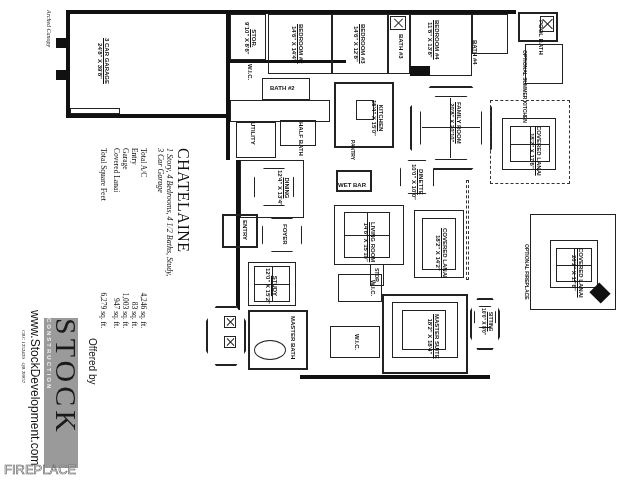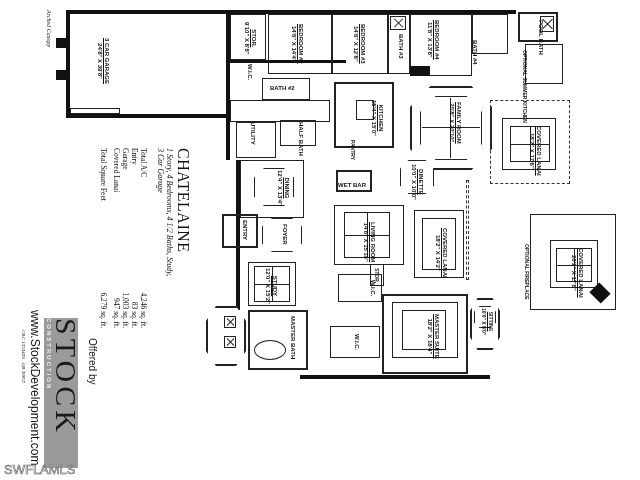--- a/index.html
+++ b/index.html
@@ -230,13 +230,13 @@
 <div class="abs" style="left:44px;top:318px;width:34px;height:150px;background:#9a9a9a;"></div>
 <div class="rot" style="left:80px;top:318px;width:150px;color:#1a1a1a;">
   <div style="font-family:'Liberation Serif',serif;font-size:30px;letter-spacing:4px;line-height:28px;">STOCK</div>
   <div style="font-family:'Liberation Sans',sans-serif;font-size:6px;letter-spacing:2px;color:#eee;font-weight:bold;">CONSTRUCTION</div>
 </div>
 <div class="rot" style="left:42px;top:310px;font-family:'Liberation Sans',sans-serif;font-size:12px;">www.StockDevelopment.com</div>
 <div class="rot" style="left:26px;top:330px;font-size:5px;font-family:'Liberation Serif',serif;">
   <span>CBC 1252429</span>&nbsp;&nbsp;&nbsp;<span>QB 28057</span>
 </div>
 
-<div class="abs" style="left:4px;top:462px;font-family:'Liberation Sans',sans-serif;font-size:13px;color:#fff;-webkit-text-stroke:0.6px #555;letter-spacing:0px;">SWFLAMLS</div>
+<div class="abs" style="left:4px;top:462px;font-family:'Liberation Sans',sans-serif;font-size:13px;color:#fff;-webkit-text-stroke:0.6px #555;letter-spacing:0px;">FIREPLACE</div>
 
 </body></html>

